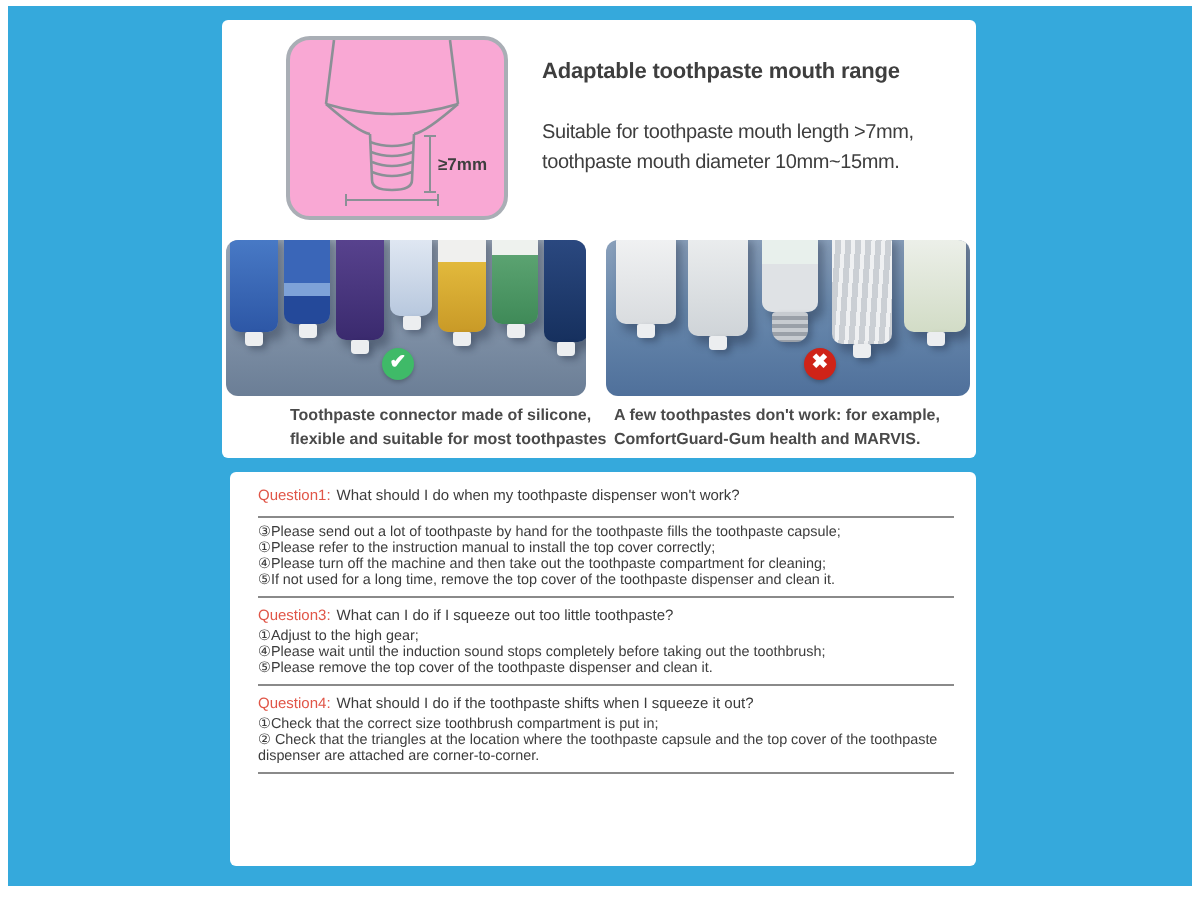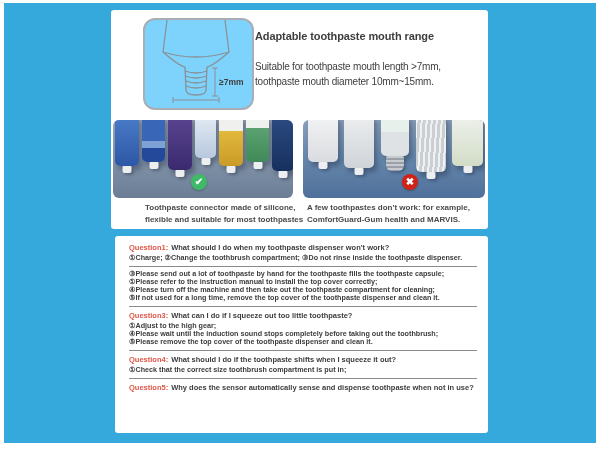--- a/index.html
+++ b/index.html
@@ -5,24 +5,24 @@
   html,body { margin:0; padding:0; background:#ffffff; }
   .page {
     position:relative; width:600px; height:450px; background:#ffffff;
     font-family:"Liberation Sans", sans-serif; overflow:hidden;
   }
   .blue-bg { position:absolute; left:4px; top:3px; right:4px; bottom:7px; background:#35a9dc; }
 
   
   .top-panel { position:absolute; left:111px; top:10px; width:377px; height:219px; background:#ffffff; border-radius:3px; }
 
-  .diagram-box { position:absolute; left:32px; top:8px; width:107px; height:88px; border:2px solid #a9aeb5; border-radius:12px; background:#7dd3fc; }
+  .diagram-box { position:absolute; left:32px; top:8px; width:107px; height:88px; border:2px solid #a9aeb5; border-radius:12px; background:#f9a8d4; }
   .diagram-box svg { position:absolute; left:0; top:0; }
 
-  .top-text { position:absolute; left:144px; top:20px; width:224px; color:#3e3e3e; }
+  .top-text { position:absolute; left:160px; top:20px; width:224px; color:#3e3e3e; }
   .top-title { font-size:11px; font-weight:700; letter-spacing:-0.1px; }
   .top-sub { margin-top:17px; font-size:10px; font-weight:400; line-height:1.5; letter-spacing:-0.2px; }
 
   .photo { position:absolute; top:110px; width:180px; height:78px; border-radius:6px; overflow:hidden; }
   .photo.good { left:2px;  background:linear-gradient(180deg,#9aa7b7 0%,#8success495aa 45%,#6b7e96 100%);
                 background:linear-gradient(180deg,#9aa7b7 0%,#8495aa 45%,#6b7e96 100%); }
   .photo.bad  { left:192px; width:182px; background:linear-gradient(180deg,#8aa0bb 0%,#6888ac 45%,#4f709b 100%); }
 
   .tube { position:absolute; top:-4px; border-radius:3px 3px 5px 5px; box-shadow:3px 4px 5px rgba(20,30,50,.35); }
   .tube::after { content:""; position:absolute; left:50%; transform:translateX(-50%); top:100%;
@@ -37,21 +37,21 @@
   .badge.check { left:78px; bottom:8px; background:#3fba68; }
   .badge.cross { left:99px; bottom:8px; background:#cf2318; }
 
   .caption { position:absolute; top:192px; width:180px; font-size:8px; font-weight:700; color:#4a4a4a; line-height:1.5; }
   .caption.good { left:5px;margin-left:29px; }
   .caption.bad  { left:196px; width:180px; }
 
   
   .faq { position:absolute; left:115px; top:236px; width:373px; height:197px; background:#ffffff;
          border-radius:3px; padding:3px 11px 0 14px; box-sizing:border-box; overflow:hidden; }
-  .faq-block { padding:3px 0 4px; border-bottom:1px solid #8a8a8a;font-weight:bold; }
+  .faq-block { padding:3px 0 4px; border-bottom:1px solid #8a8a8a; }
   .faq-block.last { border-bottom:none; }
   .faq-q { font-size:7.5px; line-height:9px; color:#3c3c3c; margin:1px 0 2px; }
   .qlabel { color:#e05547; margin-right:3px; }
   .faq-a { font-size:7.2px; line-height:8px; color:#3c3c3c; }
 </style>
 </head>
 <body>
 
 <div class="page">
   <div class="blue-bg"></div>
@@ -117,21 +117,20 @@
     <div class="caption good">Toothpaste connector made of silicone, flexible and suitable for most toothpastes</div>
     <div class="caption bad">A few toothpastes don't work: for example, ComfortGuard-Gum health and MARVIS.</div>
   </div>
 
   <div class="faq">
 
     <div class="faq-block">
       <div class="faq-q">
         <span class="qlabel">Question1:</span><span>What should I do when my toothpaste dispenser won't work?</span>
       </div>
-      <div class="faq-a">①Charge; ②Change the toothbrush compartment; ③Do not rinse inside the toothpaste dispenser.</div>
     </div>
 
     <div class="faq-block">
       <div class="faq-a">③Please send out a lot of toothpaste by hand for the toothpaste fills the toothpaste capsule;</div>
       <div class="faq-a">①Please refer to the instruction manual to install the top cover correctly;</div>
       <div class="faq-a">④Please turn off the machine and then take out the toothpaste compartment for cleaning;</div>
       <div class="faq-a">⑤If not used for a long time, remove the top cover of the toothpaste dispenser and clean it.</div>
     </div>
 
     <div class="faq-block">
@@ -141,23 +140,18 @@
       <div class="faq-a">①Adjust to the high gear;</div>
       <div class="faq-a">④Please wait until the induction sound stops completely before taking out the toothbrush;</div>
       <div class="faq-a">⑤Please remove the top cover of the toothpaste dispenser and clean it.</div>
     </div>
 
     <div class="faq-block">
       <div class="faq-q">
         <span class="qlabel">Question4:</span><span>What should I do if the toothpaste shifts when I squeeze it out?</span>
       </div>
       <div class="faq-a">①Check that the correct size toothbrush compartment is put in;</div>
+      <div class="faq-a">② Check that the triangles at the location where the toothpaste capsule and the top cover of the toothpaste dispenser are attached are corner-to-corner.</div>
     </div>
 
-    <div class="faq-block last">
-      <div class="faq-q">
-        <span class="qlabel">Question5:</span><span>Why does the sensor automatically sense and dispense toothpaste when not in use?</span>
-      </div>
-
-    </div>
 
   </div>
 </div>
 
 </body></html>

